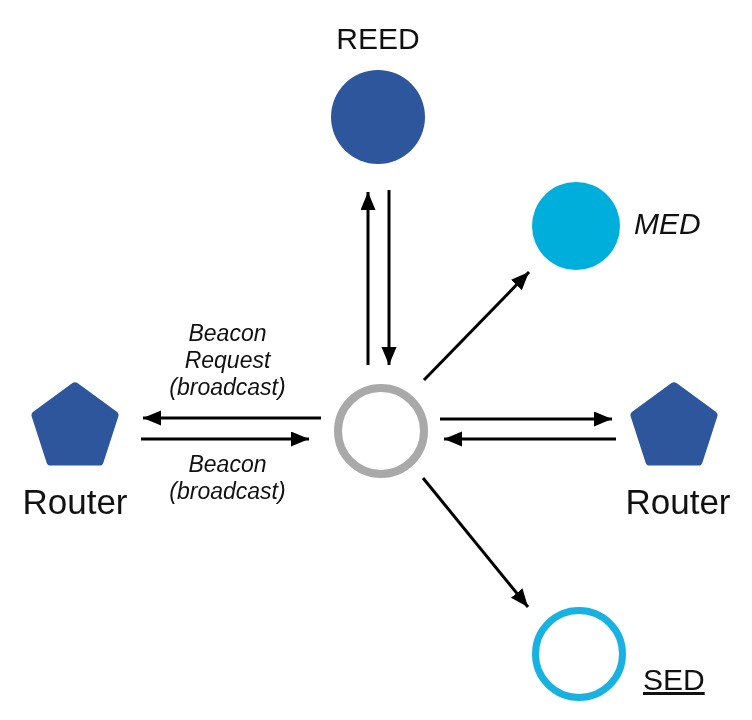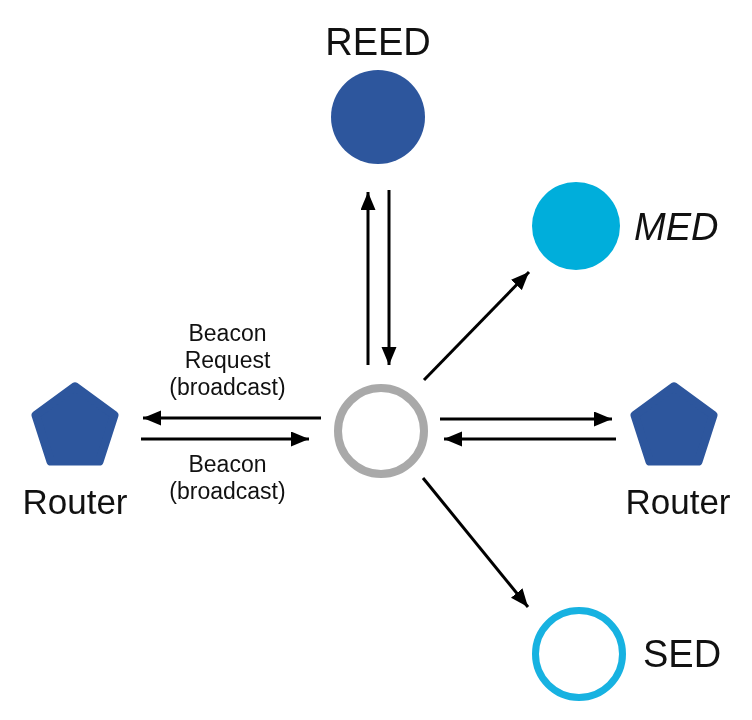--- a/index.html
+++ b/index.html
@@ -28,35 +28,36 @@
   .circle-reed   { left: 331px; top: 70px;  width: 94px; height: 94px; background: #2d569d; }
   .circle-med    { left: 532px; top: 182px; width: 88px; height: 88px; background: #00aedb; }
   .circle-joiner { left: 334px; top: 384px; width: 94px; height: 94px; background: #ffffff; border: 8px solid #a9a9a9; }
   .circle-sed    { left: 532px; top: 607px; width: 94px; height: 94px; background: #ffffff; border: 7px solid #17b2e1; }
   .pentagon { position: absolute; width: 94px; height: 88px; }
   .pentagon-left  { left: 28px;  top: 382px; }
   .pentagon-right { left: 627px; top: 382px; }
   .pentagon polygon { fill: #2d569d; stroke: #2d569d; stroke-width: 9; stroke-linejoin: round; }
   .node-label {
     position: absolute;
-    font-size: 38px;
+    font-size: 30px;
     line-height: 1.1;
     color: #111111;
     white-space: nowrap;
   }
   .label-reed         { left: 317px; top: 22px;  width: 122px; text-align: center; }
   .label-med          { left: 634px; top: 207px; font-style: italic; }
   .label-router-left  { left: 0px;   top: 483px; width: 150px; text-align: center; font-size: 35px; }
   .label-router-right { left: 603px; top: 483px; width: 150px; text-align: center; font-size: 35px; }
-  .label-sed          { left: 643px; top: 634px; }
+  .label-sed          { left: 643px; top: 663px; text-decoration: underline; }
   .edge-label {
     position: absolute;
     width: 175px;
     text-align: center;
     font-size: 23px;
+    font-style: italic;
     line-height: 27px;
     white-space: pre-line;
     color: #111111;
   }
   .label-beacon-request { left: 140px; top: 320px; }
   .label-beacon         { left: 140px; top: 451px; }
 </style>
 </head>
 <body>
 

